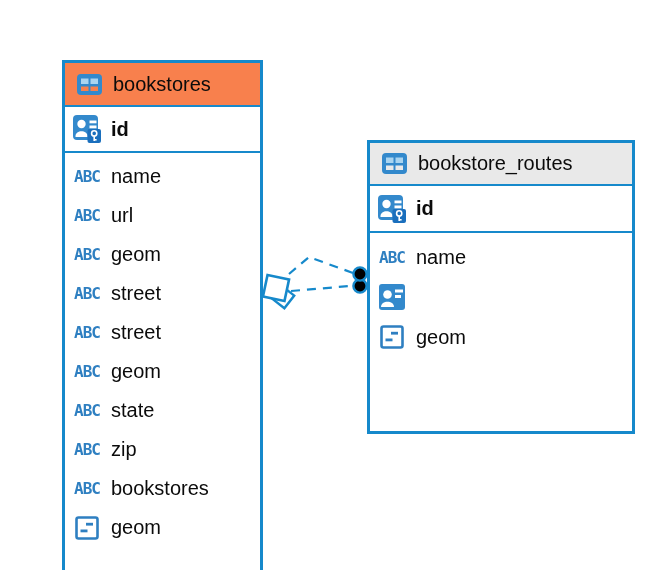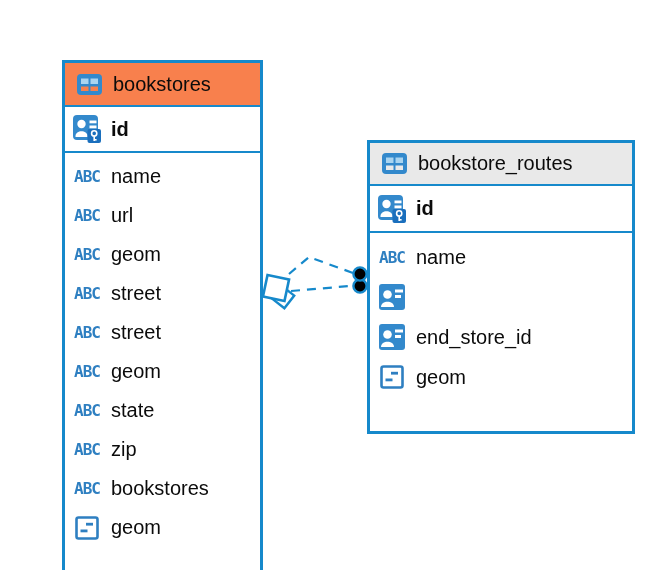--- a/index.html
+++ b/index.html
@@ -176,32 +176,20 @@
           <rect x="0" y="0" width="26" height="26" rx="3" fill="var(--icon-blue)"></rect>
           <circle cx="8.5" cy="10.5" r="4.3" fill="#fff"></circle>
           <path d="M2 23 C2 16 15 16 15 23 Z" fill="#fff"></path>
           <rect x="16" y="5.5" width="8" height="3" fill="#fff"></rect>
           <rect x="16" y="11" width="6" height="3" fill="#fff"></rect>
         </svg>
       </span>
     </div>
     <div class="col-row">
       <span class="icon-slot">
-        <svg width="26" height="26" viewBox="0 0 26 26">
-          <rect x="0" y="0" width="26" height="26" rx="3" fill="var(--icon-blue)"></rect>
-          <circle cx="8.5" cy="10.5" r="4.3" fill="#fff"></circle>
-          <path d="M2 23 C2 16 15 16 15 23 Z" fill="#fff"></path>
-          <rect x="16" y="5.5" width="8" height="3" fill="#fff"></rect>
-          <rect x="16" y="11" width="6" height="3" fill="#fff"></rect>
-        </svg>
-      </span>
-      <span class="col-label">end_store_id</span>
-    </div>
-    <div class="col-row">
-      <span class="icon-slot">
         <svg width="24" height="24" viewBox="0 0 24 24">
           <rect x="1.5" y="1.5" width="21" height="21" rx="2" fill="#fff" stroke="var(--abc-blue)" stroke-width="2.6"></rect>
           <rect x="11" y="6.8" width="7" height="2.8" fill="var(--abc-blue)"></rect>
           <rect x="5.5" y="13.5" width="7" height="2.8" fill="var(--abc-blue)"></rect>
         </svg>
       </span>
       <span class="col-label">geom</span>
     </div>
   </div>
 </div>

